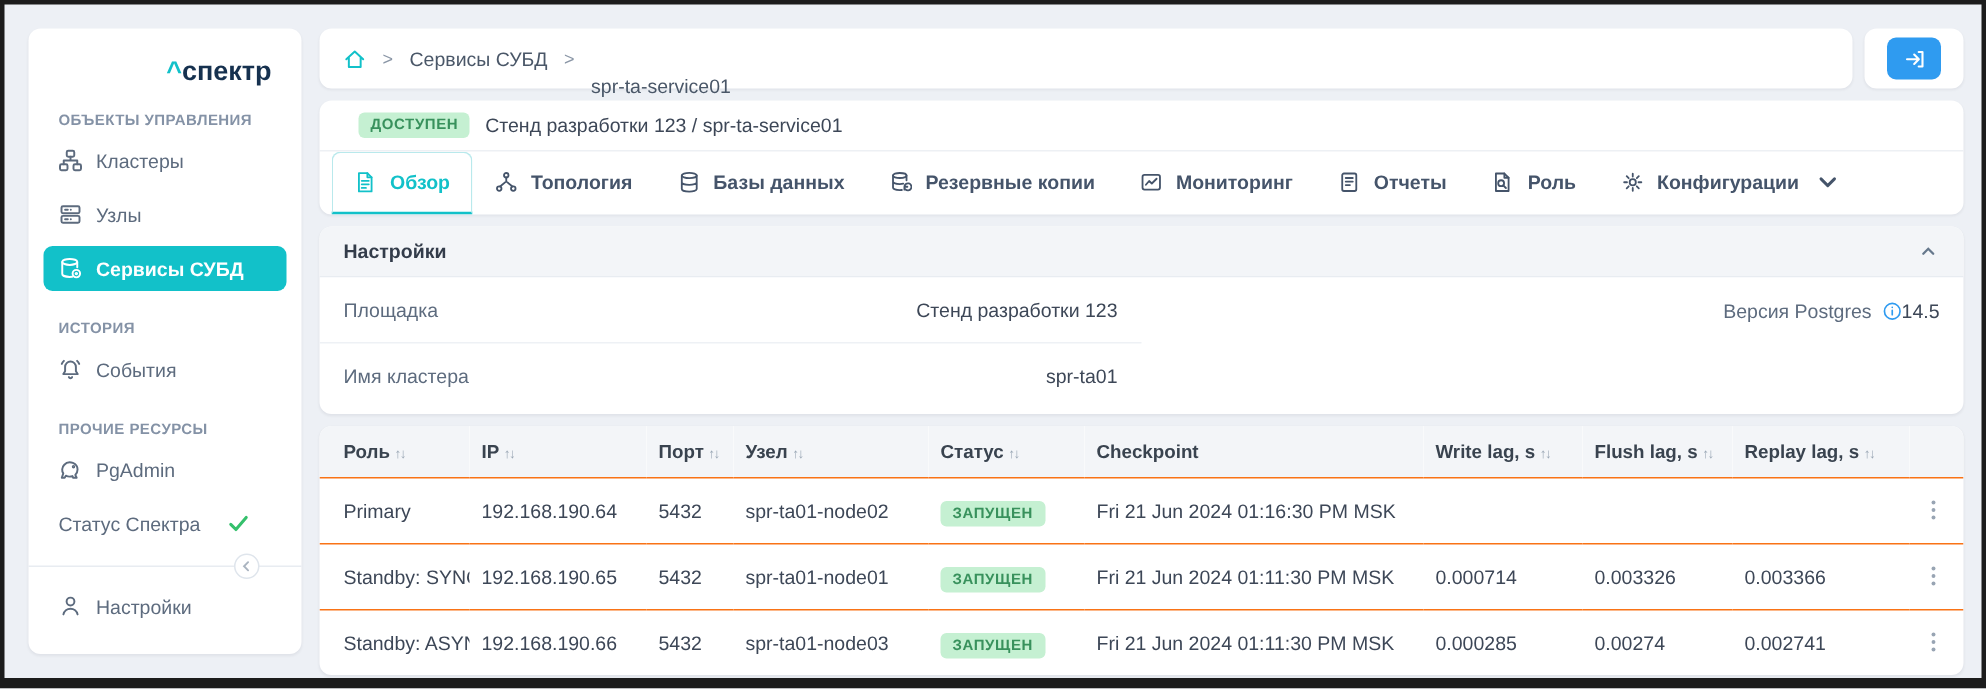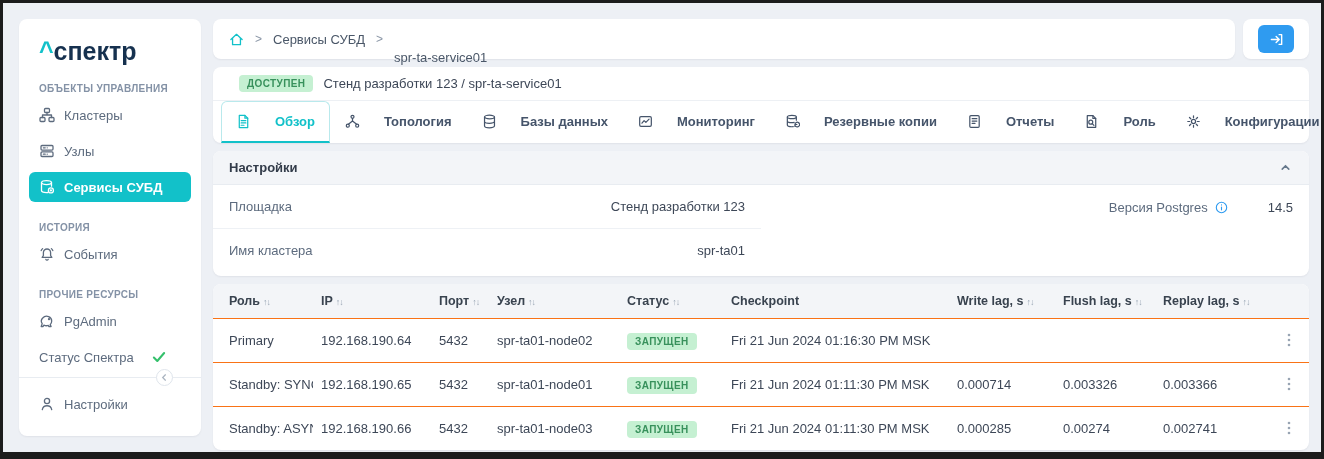--- a/index.html
+++ b/index.html
@@ -10,21 +10,21 @@
     background: #edf0f5;
     display: flex; gap: 12px; padding: 16px 12px 16px 16px;
   }
   .card { background: #fff; border-radius: 8px; box-shadow: 0 1px 2px rgba(16,24,40,.06); }
   svg { display: block; }
   .icn { display: inline-flex; align-items: center; justify-content: center; }
   .icn svg { fill: none; stroke: currentColor; stroke-width: 1.3; stroke-linecap: round; stroke-linejoin: round; }
 
   
   .sidebar { flex: 0 0 182px; display: flex; flex-direction: column; padding: 14px 0 14px; position: relative; }
-  .logo { padding: 4px 20px 0; font-size: 25px; font-weight: bold; color: #16314f; cursor: pointer; }
+  .logo { padding: 4px 20px 0; font-size: 18px; font-weight: bold; color: #16314f; cursor: pointer; text-align: right; }
   .logo .caret { color: #12c1c9; }
   .side-section { padding: 0 20px; margin: 17px 0 3px; font-size: 10px; font-weight: bold; color: #8492a6; letter-spacing: .3px; }
   .side-item { display: flex; align-items: center; gap: 9px; margin: 3px 10px; padding: 7px 10px; border-radius: 6px;
                color: #5d6b7e; font-size: 13px; cursor: pointer; white-space: nowrap; }
   .side-item .icn { width: 16px; height: 16px; flex: 0 0 16px; }
   .side-item .icn svg { width: 16px; height: 16px; }
   .side-item.active { background: #12c1c9; color: #fff; font-weight: bold; }
   .check-icn { color: #35c06c; margin-left: 8px; }
   .check-icn svg { width: 14px; height: 14px; stroke-width: 1.8; }
   .side-divider { position: relative; border-top: 1px solid #e8ecf1; margin: auto 0 8px; }
@@ -46,34 +46,34 @@
   .logout-btn { width: 36px; height: 28px; background: #2f9bf0; border: none; border-radius: 6px;
                 display: flex; align-items: center; justify-content: center; cursor: pointer; color: #fff; }
   .logout-btn svg { width: 15px; height: 15px; fill: none; stroke: currentColor; stroke-width: 1.5; stroke-linecap: round; stroke-linejoin: round; }
 
   .panel-card { margin-bottom: 8px; flex: 0 0 auto; }
   .status-row { display: flex; align-items: center; gap: 10px; padding: 8px 26px; border-bottom: 1px solid #edf0f4; }
   .badge-green { background: #c5f0d2; color: #38915c; font-size: 10px; font-weight: bold; padding: 3px 8px;
                  border-radius: 4px; letter-spacing: .4px; white-space: nowrap; }
   .status-title { font-size: 13px; color: #3d4757; }
   .tabs { display: flex; align-items: stretch; padding: 0 8px; height: 42px; }
-  .tab { display: flex; align-items: center; gap: 24px; padding: 0 14px; font-size: 13px; font-weight: bold; color: #45546a;
+  .tab { display: flex; align-items: center; gap: 9px; padding: 0 14px; font-size: 13px; font-weight: bold; color: #45546a;
          border: 1px solid transparent; border-bottom: 2px solid transparent; cursor: pointer; white-space: nowrap; }
   .tab .icn svg { width: 15px; height: 15px; }
   .tab.active { color: #12c1c9; border: 1px solid #b9e9ec; border-bottom: 2px solid #12c1c9; border-radius: 6px 6px 0 0; }
   .chev-down { margin-left: 3px; }
   .chev-down svg { width: 10px; height: 10px; }
 
   .section-head { display: flex; align-items: center; justify-content: space-between; background: #f3f5f8;
                   border-bottom: 1px solid #e8ecf1; border-radius: 8px 8px 0 0; padding: 9px 16px; }
   .section-title { font-size: 13px; font-weight: bold; color: #333c4a; }
   .chev-up { color: #66788c; cursor: pointer; background: none; border: none; padding: 2px; }
   .chev-up svg { width: 11px; height: 11px; fill: none; stroke: currentColor; stroke-width: 1.4; stroke-linecap: round; }
   .settings-grid { display: grid; grid-template-columns: 1fr 1fr; padding-bottom: 4px; }
-  .sfield { display: flex; justify-content: space-between; align-items: center; padding: 14px 16px; font-size: 13px; gap: 40px; }
+  .sfield { display: flex; justify-content: space-between; align-items: center; padding: 14px 16px; font-size: 13px; }
   .sfield.rightcol { padding-left: 26px; justify-content: flex-end; }
   .sfield .lbl { color: #5d6b7e; display: flex; gap: 7px; align-items: center; }
   .sfield .val { color: #3d4757; }
   .sfield.bordered { border-bottom: 1px solid #eef1f5; }
   .info-icn { color: #2f9bf0; cursor: pointer; }
   .info-icn svg { width: 13px; height: 13px; stroke-width: 1.2; }
 
   .table-card { overflow: hidden; flex: 0 0 auto; }
   table { width: 100%; border-collapse: collapse; table-layout: fixed; }
   thead th { background: #f3f5f8; text-align: left; font-size: 12.5px; color: #39434f; font-weight: bold;
@@ -240,35 +240,35 @@
               <svg viewBox="0 0 16 16">
                 <ellipse cx="8" cy="3.2" rx="5.3" ry="1.9"></ellipse>
                 <path d="M2.7 3.2v9.6c0 1.1 2.4 1.9 5.3 1.9s5.3-.8 5.3-1.9V3.2M2.7 8c0 1.1 2.4 1.9 5.3 1.9S13.3 9.1 13.3 8"></path>
               </svg>
             </span>
           <span>Базы данных</span>
         </div>
         <div class="tab">
           <span class="icn">
               <svg viewBox="0 0 16 16">
-                <rect x="1.8" y="2.8" width="12.4" height="10.4" rx="1.4"></rect>
-                <path d="M4.2 9.8l2.3-2.7 1.9 1.8 3.4-3.4"></path>
-              </svg>
-            </span>
-          <span>Мониторинг</span>
-        </div>
-        <div class="tab">
-          <span class="icn">
-              <svg viewBox="0 0 16 16">
                 <ellipse cx="7.3" cy="3.2" rx="4.8" ry="1.8"></ellipse>
                 <path d="M2.5 3.2v8.6c0 1 2.1 1.8 4.8 1.8.5 0 1 0 1.5-.1M12.1 3.2v3.4M2.5 7.5c0 1 2.1 1.8 4.8 1.8.9 0 1.8-.1 2.5-.3"></path>
                 <path d="M10.6 11.2a2.5 2.5 0 1 1 .7 1.8M10.6 13.3v-2.1h2.1"></path>
               </svg>
             </span>
           <span>Резервные копии</span>
+        </div>
+        <div class="tab">
+          <span class="icn">
+              <svg viewBox="0 0 16 16">
+                <rect x="1.8" y="2.8" width="12.4" height="10.4" rx="1.4"></rect>
+                <path d="M4.2 9.8l2.3-2.7 1.9 1.8 3.4-3.4"></path>
+              </svg>
+            </span>
+          <span>Мониторинг</span>
         </div>
         <div class="tab">
           <span class="icn">
               <svg viewBox="0 0 16 16">
                 <rect x="3" y="1.8" width="10" height="12.4" rx="1.2"></rect>
                 <path d="M5.5 5h5M5.5 7.5h5M5.5 10h3"></path>
               </svg>
             </span>
           <span>Отчеты</span>
         </div>

